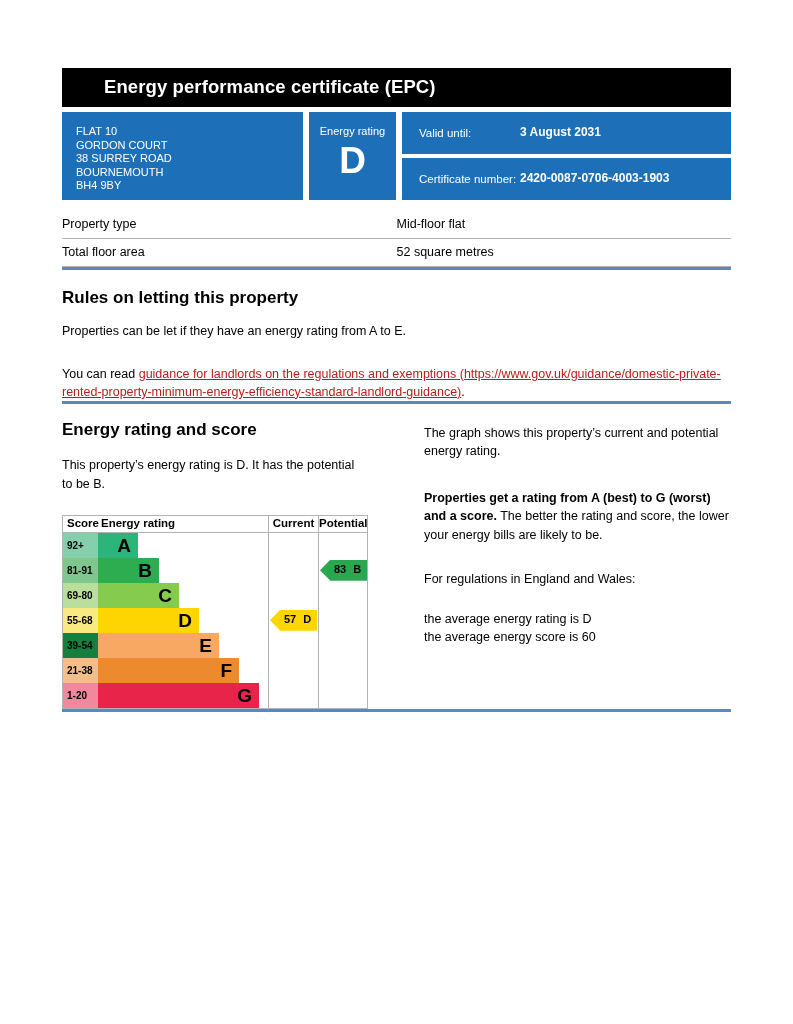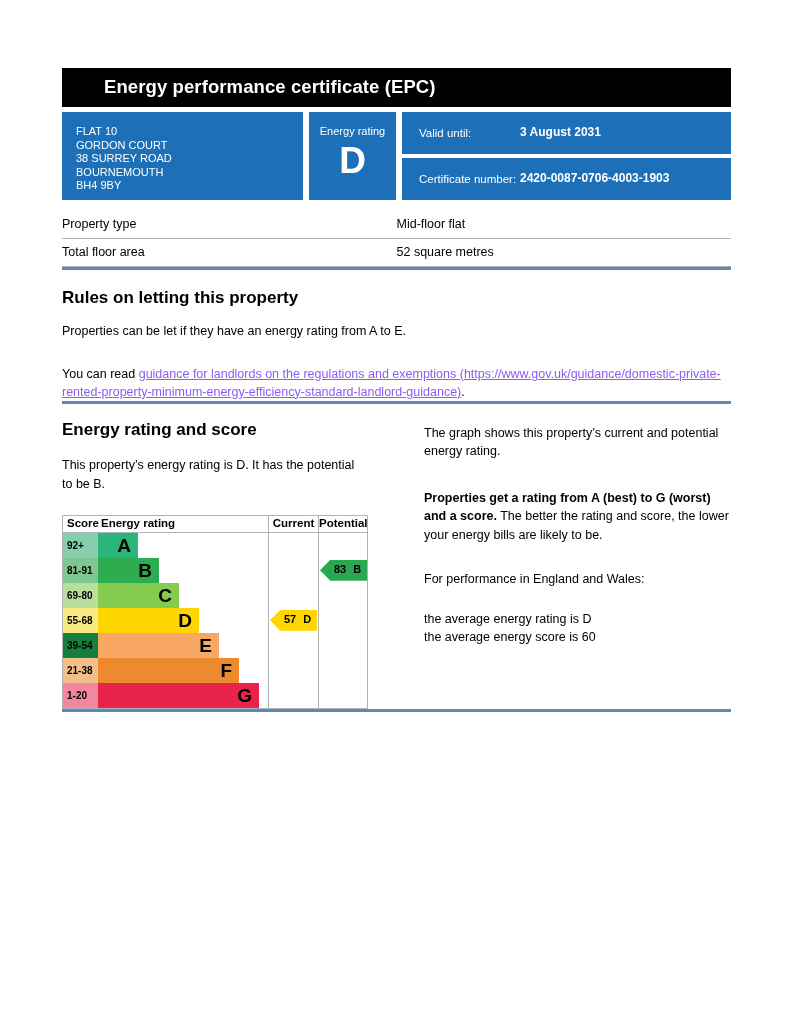--- a/index.html
+++ b/index.html
@@ -37,21 +37,21 @@
   hr.blue-rule { border:none; border-top:3px solid #5d89b8; margin:0; }
   .rule-1 { margin-top:6px; }
   .rule-2 { margin-top:22px; }
   .rule-3 { margin-top:13px; }
 
   h2 { font-size:17px; font-weight:bold; margin:0; line-height:1.2; }
   .rules-heading { margin-top:18px; }
   .rules-para { margin:13px 0 0 0; }
   .rules-link-para { margin:25px 0 0 0; }
 
-  a, .link { color:#8b5cf6; text-decoration:underline; cursor:pointer; }
+  a, .link { color:#b91c1c; text-decoration:underline; cursor:pointer; }
 
   .two-col { display:flex; margin-top:16px; }
   .col-left { width:332px; }
   .col-right { flex:1; margin-left:30px; }
   .col-left .intro-para { margin:16px 0 0 0; max-width:302px; }
   .col-left .improve-para { margin:23px 0 0 0; max-width:302px; }
   .col-right p { margin:0; }
   .col-right .p1 { margin-top:4px; }
   .col-right .p2 { margin-top:29px; }
   .col-right .p3 { margin-top:26px; }
@@ -177,20 +177,20 @@
               <span>83</span>
               <span>B</span>
             </div>
           </div>
       </div>
     </div>
 
     <div class="col-right">
       <p class="p1">The graph shows this property’s current and potential energy rating.</p>
       <p class="p2"><strong>Properties get a rating from A (best) to G (worst) and a score.</strong><span> The better the rating and score, the lower your energy bills are likely to be.</span></p>
-      <p class="p3">For performance in England and Wales:</p>
+      <p class="p3">For regulations in England and Wales:</p>
       <p class="p4"><span>the average energy rating is D</span><br><span>the average energy score is 60</span></p>
     </div>
   </div>
 
   <hr class="blue-rule rule-3">
 
 </div>
 
 </body></html>

